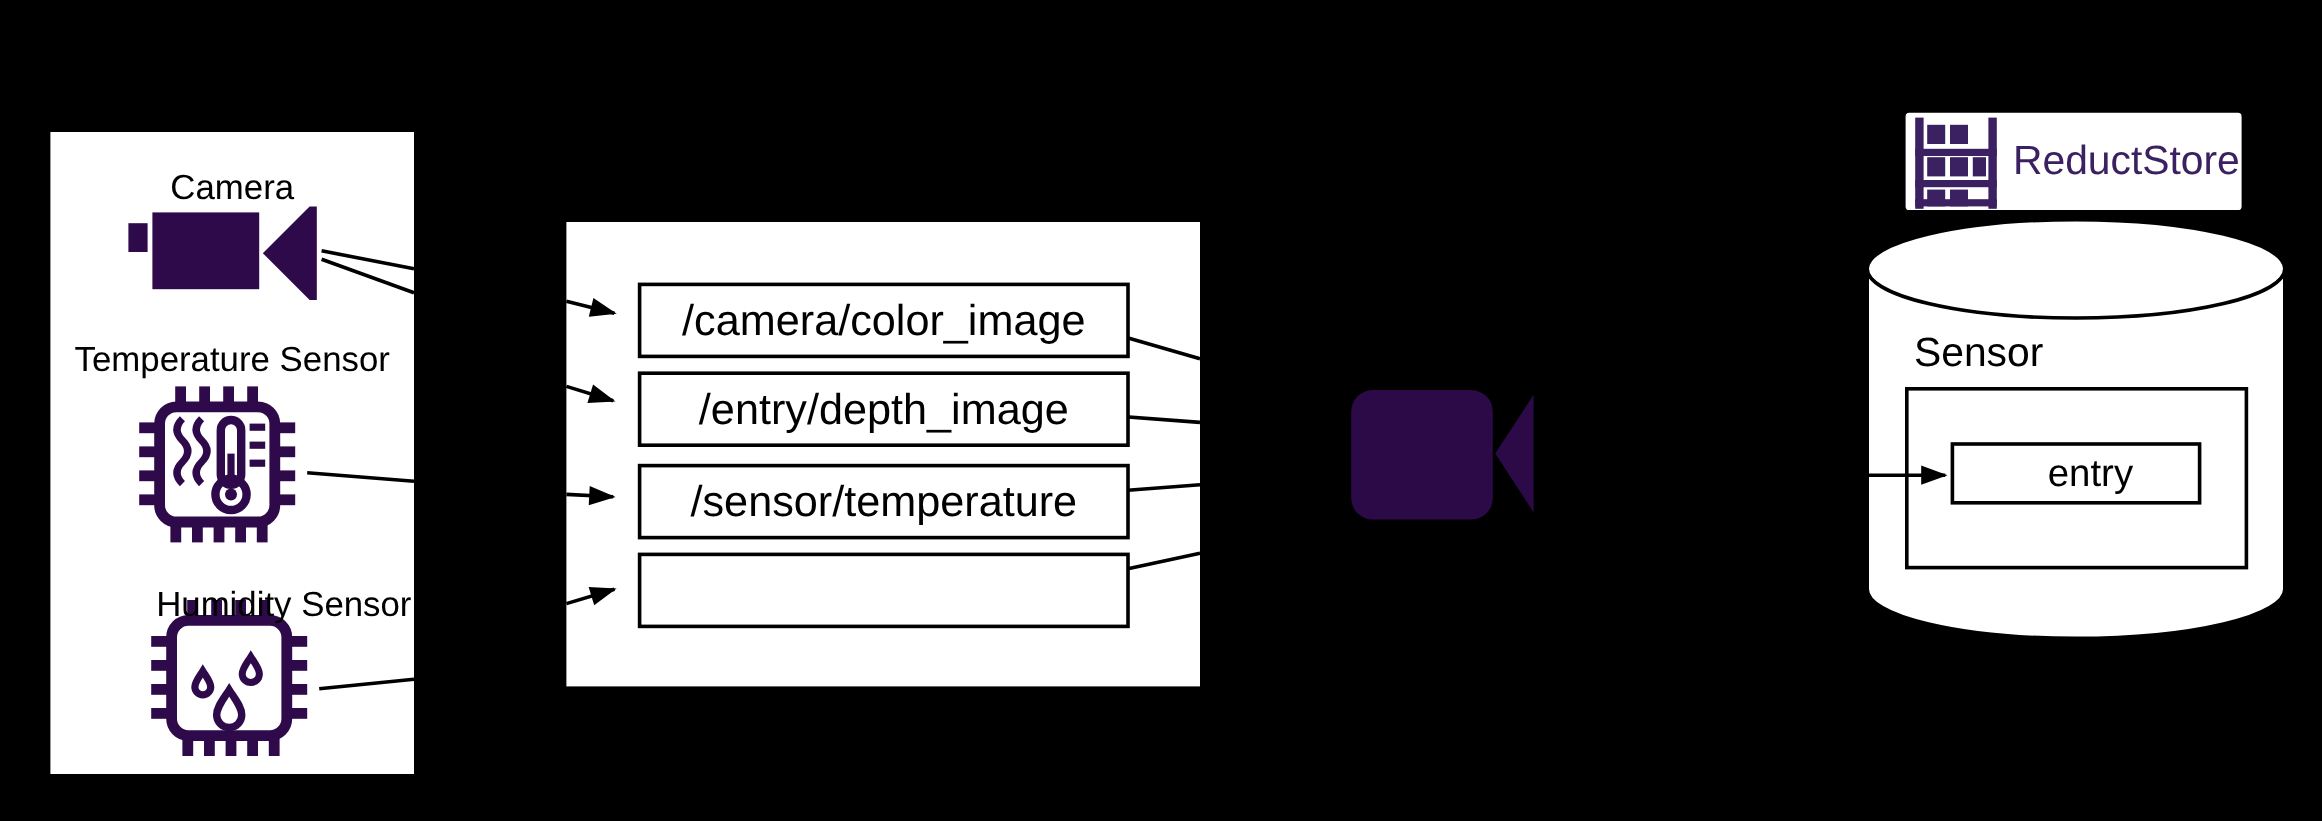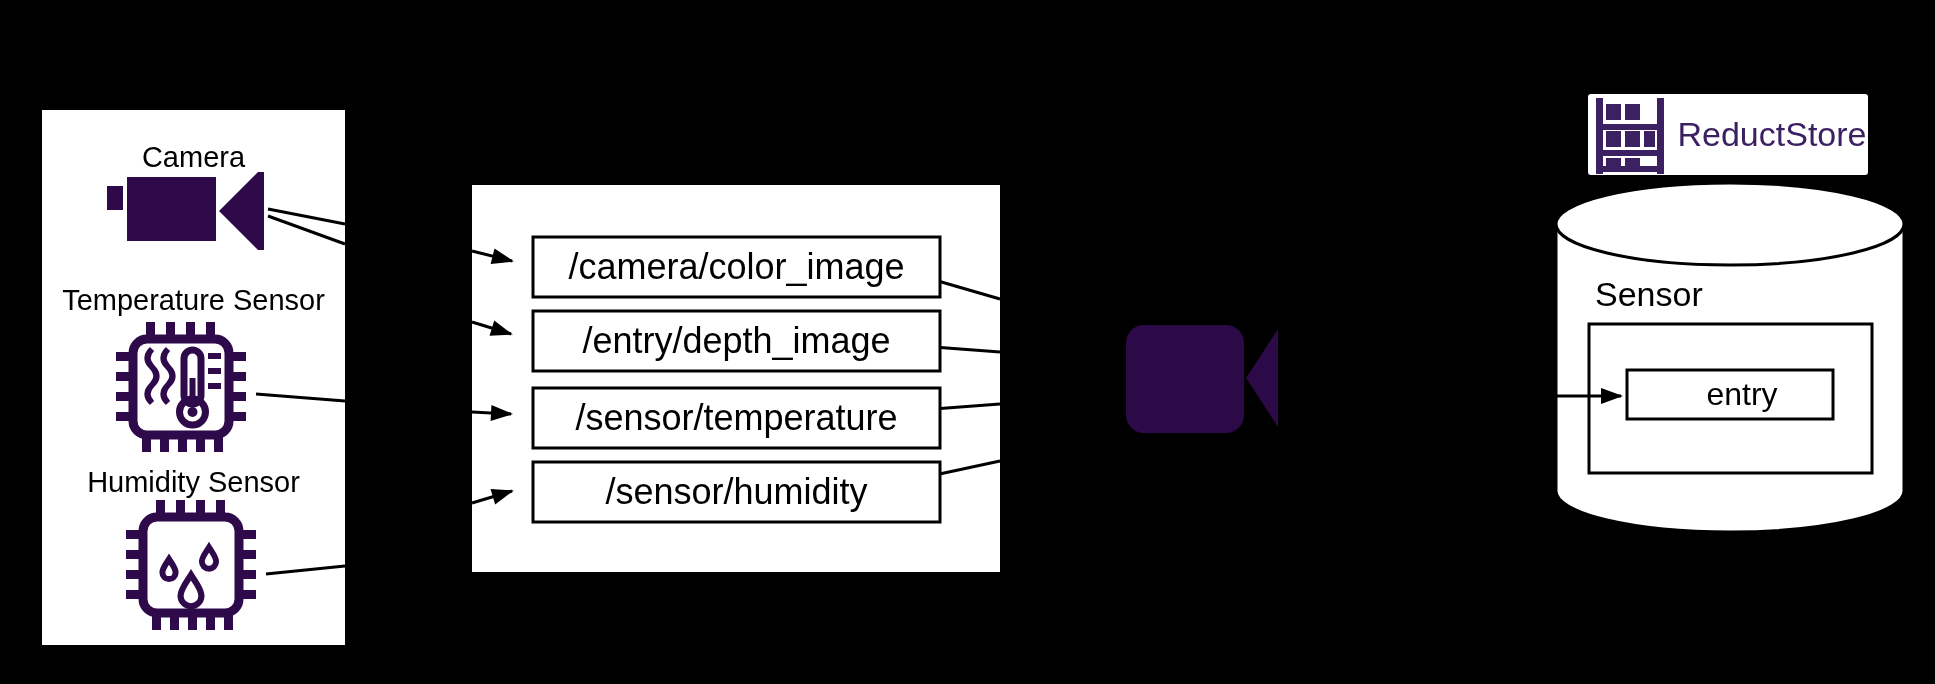--- a/index.html
+++ b/index.html
@@ -10,21 +10,21 @@
     font-family:"Liberation Sans",sans-serif;
     color:#000;
     overflow:hidden;
   }
   #gfx{position:absolute;left:0;top:0;z-index:1;}
   .txt{position:absolute;z-index:2;display:flex;align-items:center;justify-content:center;white-space:nowrap;}
   .sensor-label{left:42px;width:303px;height:32px;font-size:29px;}
   .topic-label{left:533px;width:407px;height:60px;font-size:36px;}
   #camera-label{top:141px;}
   #temperature-label{top:284px;}
-  #humidity-label{top:466px;}
+  #humidity-label{top:488px;padding-left:43px;}
   #topic-0{top:237px;}
   #topic-1{top:311px;}
   #topic-2{top:388px;text-align:right;}
   #topic-3{top:462px;}
   #bucket-label{left:1595px;top:274px;height:40px;font-size:34px;justify-content:flex-start;}
   #entry-label{left:1627px;top:370px;width:206px;height:49px;font-size:32px;margin-left:12px;}
   #logo-text{left:1674px;top:94px;width:196px;height:80px;font-size:34px;color:#3b2161;font-weight:500;text-align:center;}
 </style>
 </head>
 <body>
@@ -154,19 +154,18 @@
     <line x1="1557" y1="396" x2="1621" y2="396" stroke="#000" stroke-width="3" marker-end="url(#arrowhead)"></line>
   </svg>
 
   <div class="txt sensor-label" id="camera-label">Camera</div>
   <div class="txt sensor-label" id="temperature-label">Temperature Sensor</div>
   <div class="txt sensor-label" id="humidity-label">Humidity Sensor</div>
 
   <div class="txt topic-label" id="topic-0">/camera/color_image</div>
   <div class="txt topic-label" id="topic-1">/entry/depth_image</div>
   <div class="txt topic-label" id="topic-2">/sensor/temperature</div>
-  <div class="txt topic-label" id="topic-3">/sensor/humidity</div>
 
   <div class="txt" id="bucket-label">Sensor</div>
   <div class="txt" id="entry-label">entry</div>
   <div class="txt" id="logo-text">ReductStore</div>
 
 </div>
 
 </body></html>

